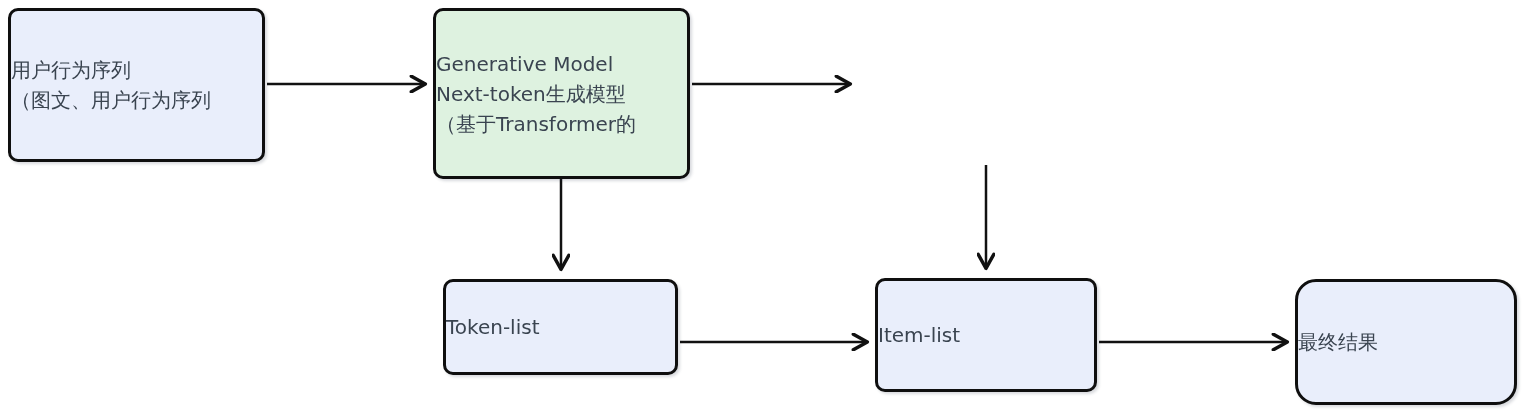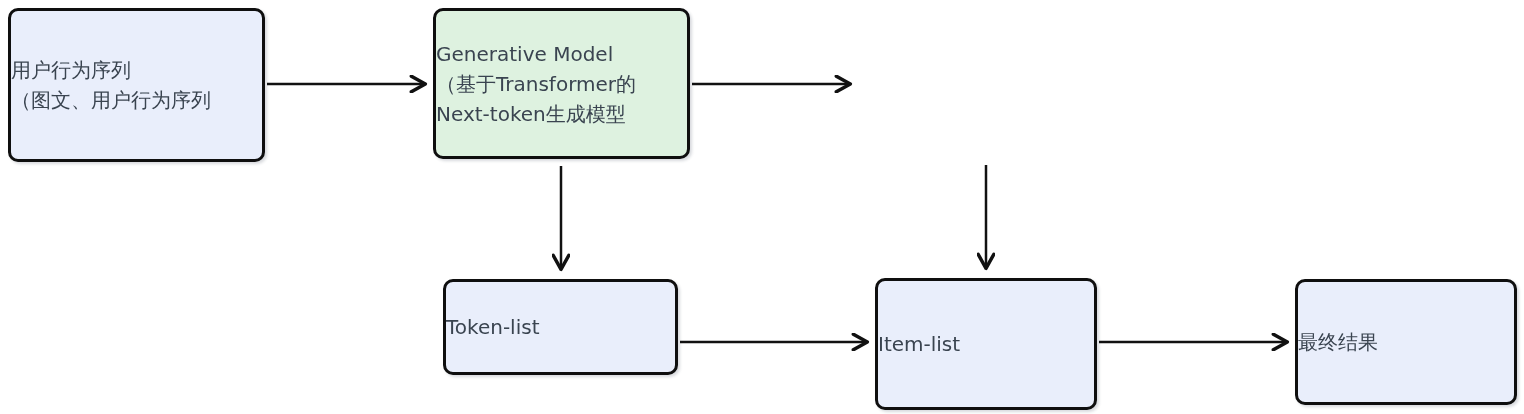--- a/index.html
+++ b/index.html
@@ -29,25 +29,25 @@
     align-items: flex-start;
     justify-content: center;
     text-align: center;
     font-size: 20px;
     line-height: 30px;
     color: #3a4450;
     box-shadow: 2px 2px 3px rgba(40,50,70,0.18);
   }
   .node span { display: block; white-space: nowrap; }
   #node-user      { left: 8px;    top: 8px;   width: 257px; height: 154px; }
-  #node-generative{ left: 433px;  top: 8px;   width: 257px; height: 151px; }
+  #node-generative{ left: 433px;  top: 8px;   width: 257px; height: 171px; }
   #node-rank      { left: 858px;  top: 8px;   width: 257px; height: 154px; }
   #node-token     { left: 443px;  top: 279px; width: 235px; height: 96px; }
-  #node-item      { left: 875px;  top: 278px; width: 222px; height: 132px; }
-  #node-final     { left: 1295px; top: 279px; width: 222px; height: 126px; }
+  #node-item      { left: 875px;  top: 278px; width: 222px; height: 114px; }
+  #node-final     { left: 1295px; top: 279px; width: 222px; height: 126px; border-radius: 21px; }
 </style>
 </head>
 <body>
 
 <div class="diagram">
 
   <svg class="arrow-layer" viewBox="0 0 1524 414" xmlns="http://www.w3.org/2000/svg">
     <defs>
       <marker id="ah" viewBox="0 0 12 12" refX="9" refY="6" markerWidth="7.5" markerHeight="7.5" orient="auto-start-reverse">
         <path d="M1.5,1 L10.5,6 L1.5,11" fill="none" stroke="#111111" stroke-width="2.2" stroke-linecap="round" stroke-linejoin="round"></path>
@@ -61,22 +61,22 @@
     <path d="M1099,342 H1285" stroke="#111111" stroke-width="2.5" fill="none" marker-end="url(#ah)"></path>
   </svg>
 
   <div class="node" id="node-user" style="background: rgb(233, 238, 251);">
     <span>用户行为序列</span>
     <span>（图文、用户行为序列</span>
   </div>
 
   <div class="node" id="node-generative" style="background: rgb(222, 242, 224);">
     <span>Generative Model</span>
+    <span>Next-token生成模型</span>
     <span>（基于Transformer的</span>
-    <span>Next-token生成模型</span>
   </div>
 
 
   <div class="node" id="node-token" style="background: rgb(233, 238, 251);">
     <span>Token-list</span>
   </div>
 
   <div class="node" id="node-item" style="background: rgb(233, 238, 251);">
     <span>Item-list</span>
   </div>

